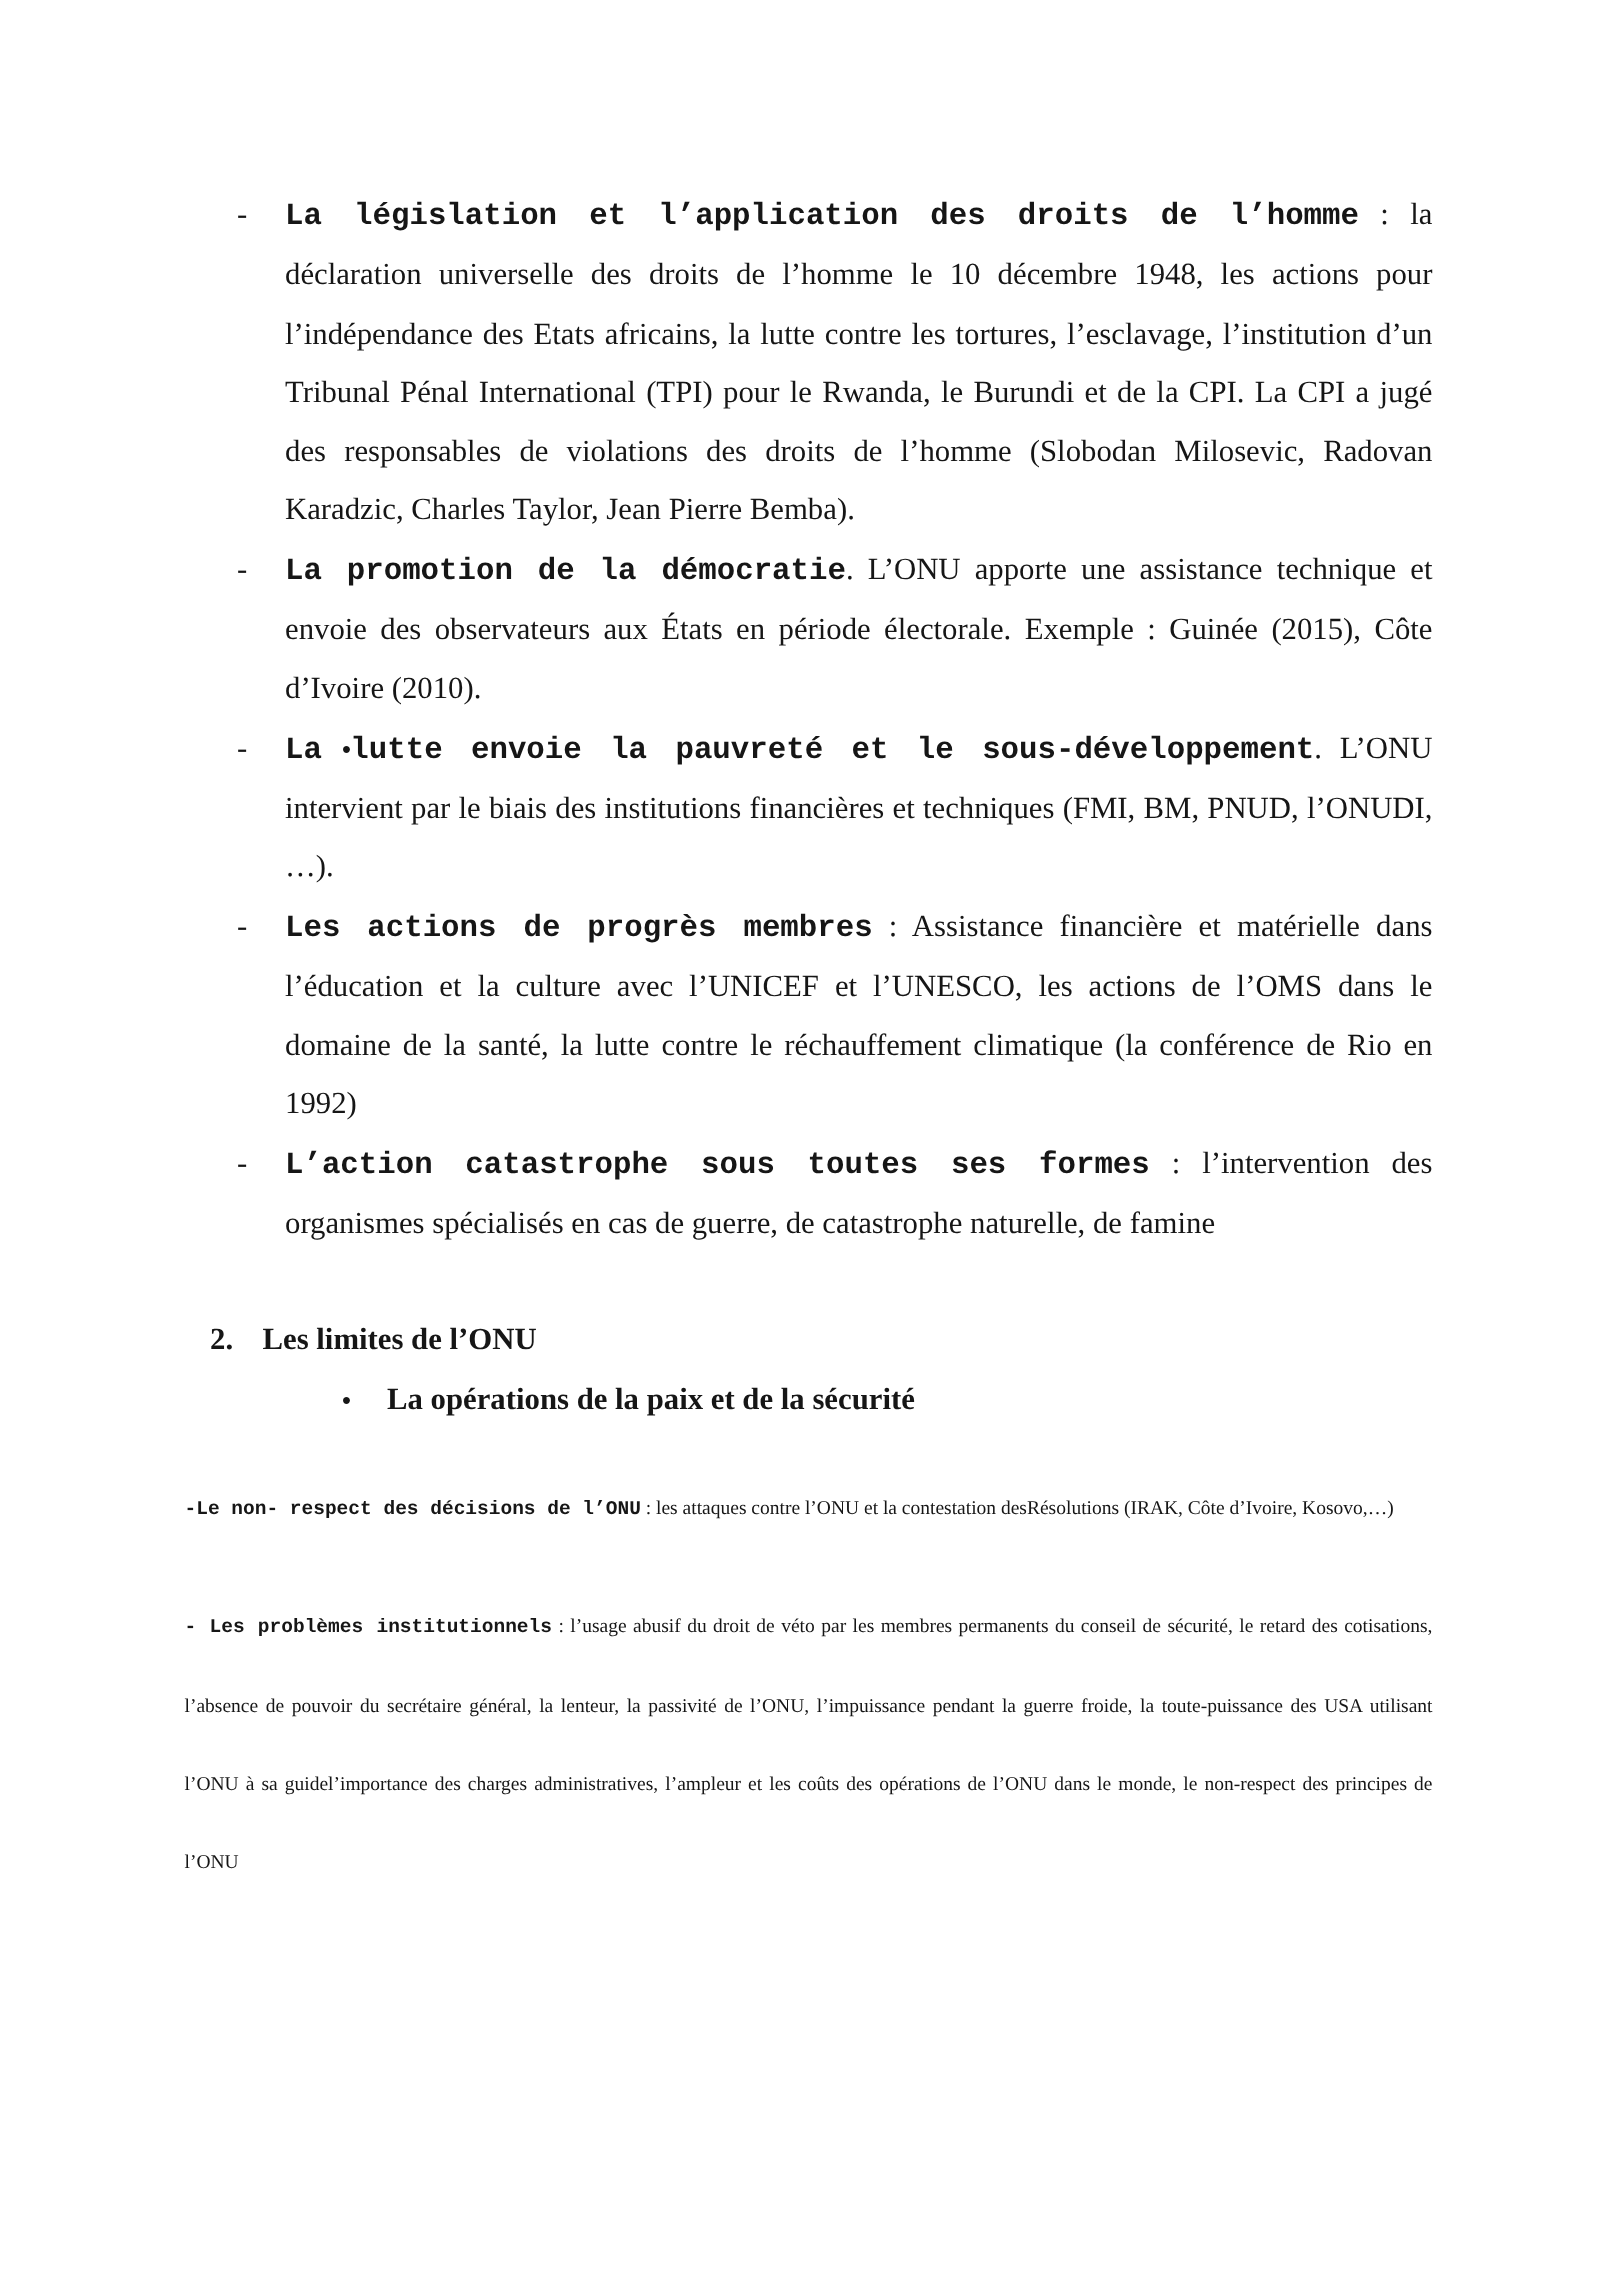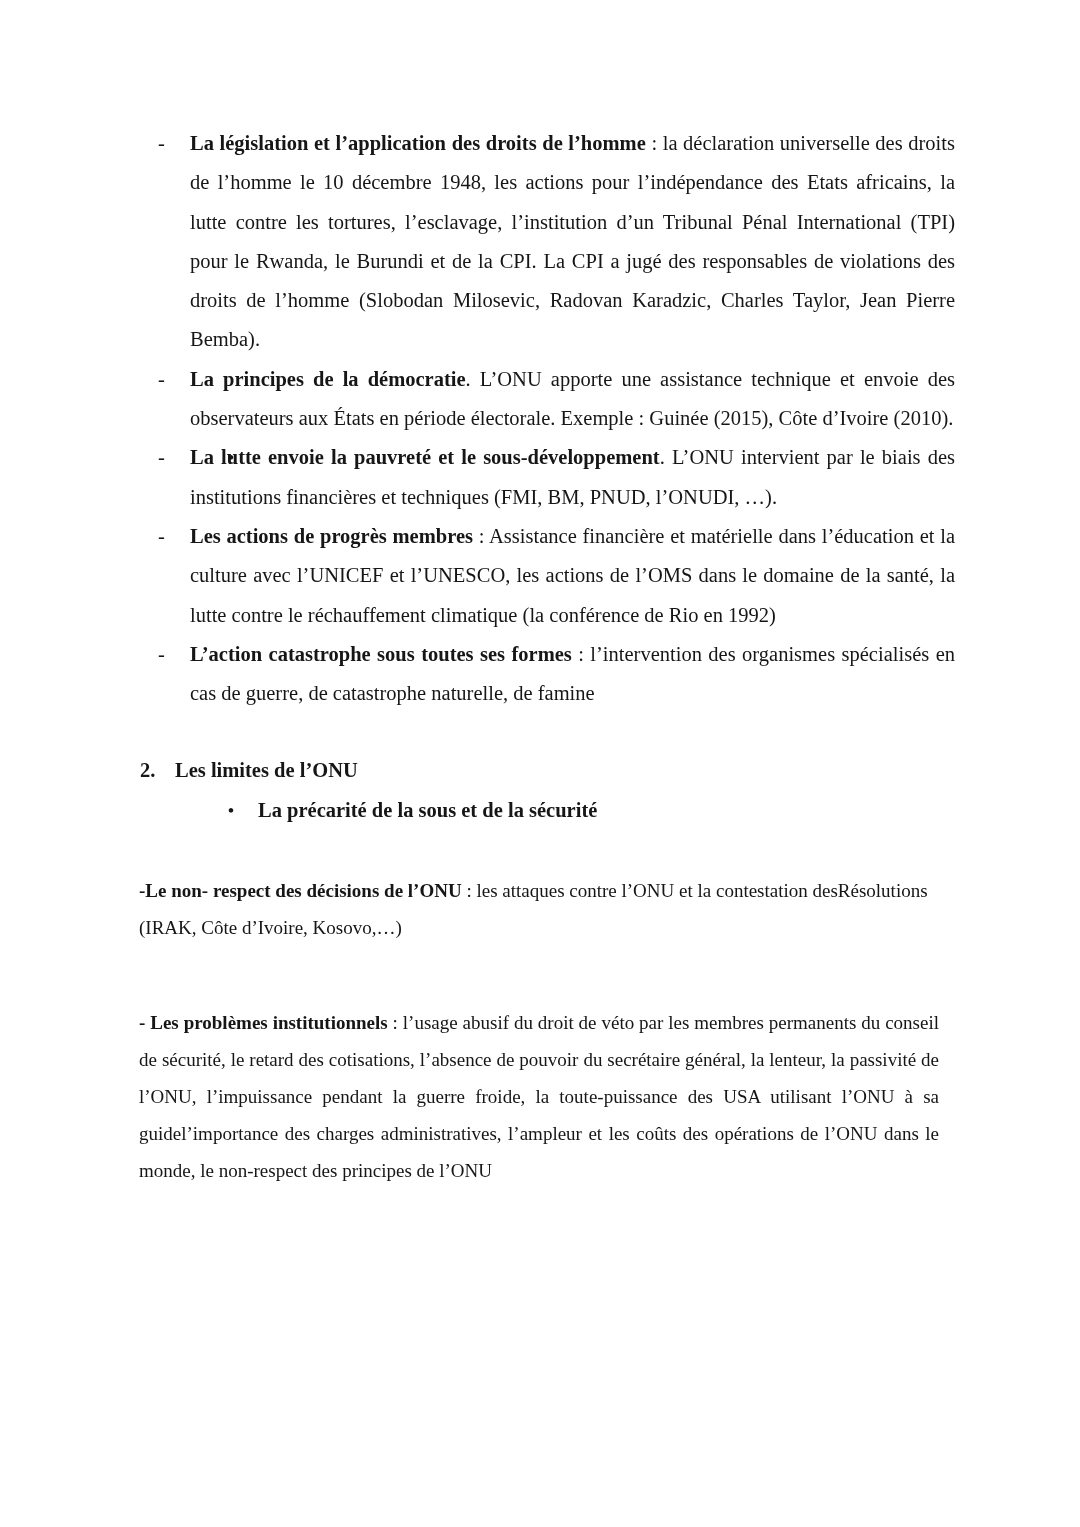--- a/index.html
+++ b/index.html
@@ -76,50 +76,50 @@
     position: absolute;
     left: 140px;
     top: 0;
     font-size: 20.5px;
     line-height: 39.3px;
     font-weight: bold;
   }
 
   
   .para {
-    margin: 16px;
+    margin: 0;
     padding: 0 125px 0 123px;
-    font-size: 19px;
-    line-height: 37px;
+    font-size: 13px;
+    line-height: 52px;
     text-align: justify;
     text-justify: inter-word;
     hyphens: none;
   }
   .para.noj { text-align: left; }
 
-  b, .b { font-weight: bold; }
+  b, .b { font-weight: bold; font-family: Liberation Mono, monospace; }
   .sp-26 { height: 26px; }
   .sp-38 { height: 38px; }
 
   .top-pad { height: 124px; }
 </style>
 </head>
 <body>
 
 <div class="page">
   <div class="content">
 
     <div class="top-pad"></div>
 
     <p class="dash-item">
       <span class="dash-marker">-</span><b>La législation et l’application des droits de l’homme</b><span> : la déclaration universelle des droits de l’homme le 10 décembre 1948, les actions pour l’indépendance des Etats africains, la lutte contre les tortures, l’esclavage, l’institution d’un Tribunal Pénal International (TPI) pour le Rwanda, le Burundi et de la CPI. La CPI a jugé des responsables de violations des droits de l’homme (Slobodan Milosevic, Radovan Karadzic, Charles Taylor, Jean Pierre Bemba).</span>
     </p>
 
     <p class="dash-item">
-      <span class="dash-marker">-</span><b>La principes de la démocratie</b><span>. L’ONU apporte une assistance technique et envoie des observateurs aux États en période électorale. Exemple : Guinée (2015), Côte d’Ivoire (2010).</span>
+      <span class="dash-marker">-</span><b>La promotion de la démocratie</b><span>. L’ONU apporte une assistance technique et envoie des observateurs aux États en période électorale. Exemple : Guinée (2015), Côte d’Ivoire (2010).</span>
     </p>
 
     <p class="bullet-head">
       <span class="round-marker">•</span>
     </p>
 
     <p class="dash-item">
       <span class="dash-marker">-</span><b>La lutte envoie la pauvreté et le sous-développement</b><span>. L’ONU intervient par le biais des institutions financières et techniques (FMI, BM, PNUD, l’ONUDI, …).</span>
     </p>
 
@@ -131,21 +131,21 @@
       <span class="dash-marker">-</span><b>L’action catastrophe sous toutes ses formes</b><span> : l’intervention des organismes spécialisés en cas de guerre, de catastrophe naturelle, de famine</span>
     </p>
 
     <div class="sp-38"></div>
 
     <p class="num-head">
       <span class="num-marker">2.</span><span>Les limites de l’ONU</span>
     </p>
 
     <p class="bullet-head">
-      <span class="round-marker">•</span><span>La précarité de la sous et de la sécurité</span>
+      <span class="round-marker">•</span><span>La opérations de la paix et de la sécurité</span>
     </p>
 
     <div class="sp-26"></div>
 
     <p class="para noj">
       <b>-Le non- respect des décisions de l’ONU</b><span> : les attaques contre l’ONU et la contestation desRésolutions (IRAK, Côte d’Ivoire, Kosovo,…)</span>
     </p>
 
     <div class="sp-26"></div>
 

